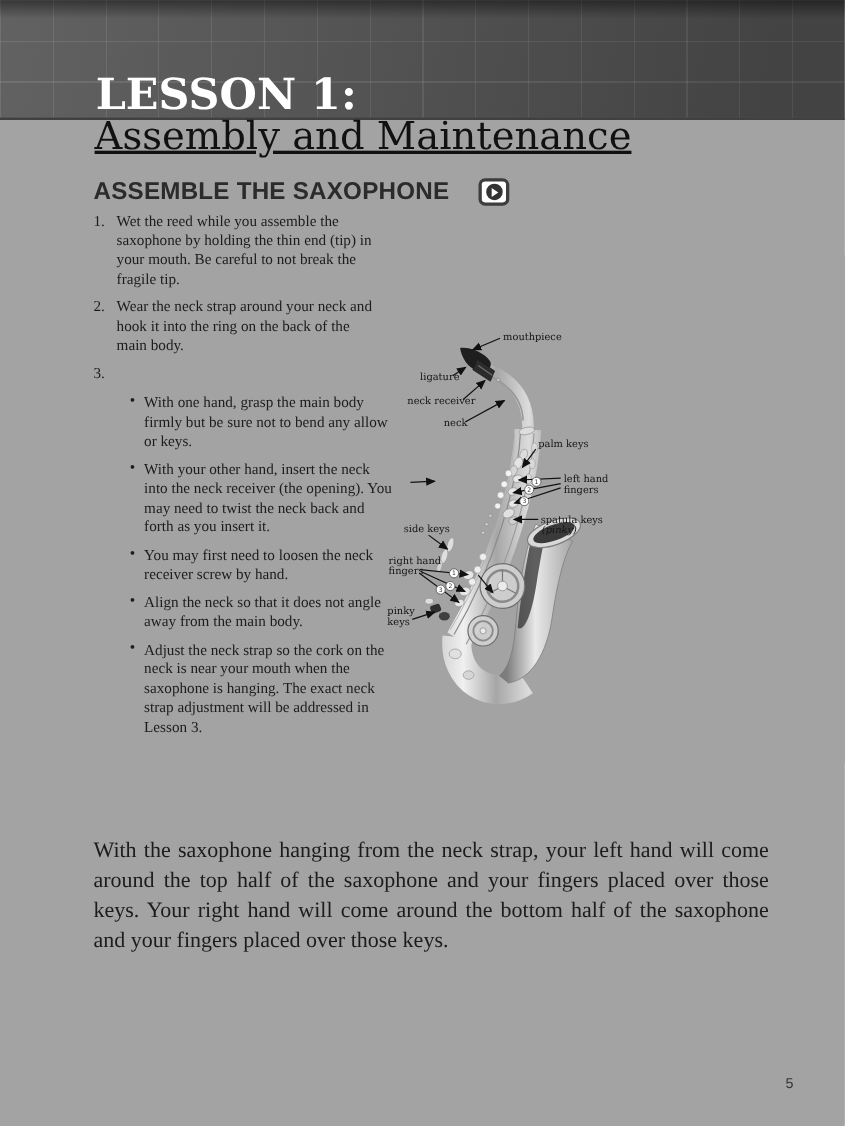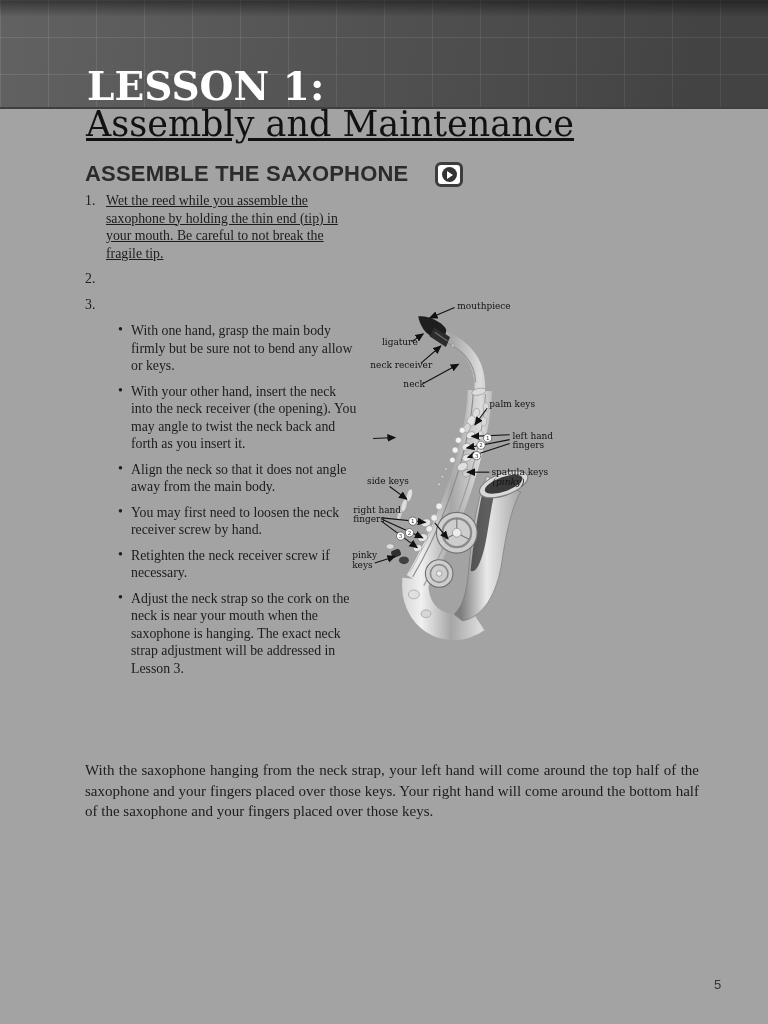--- a/index.html
+++ b/index.html
@@ -30,35 +30,35 @@
   .vb-circle{display:flex;align-items:center;justify-content:center;
     width:15px;height:15px;border-radius:50%;background:#333;}
   .vb-tri{width:0;height:0;border-left:6px solid #fff;border-top:4px solid transparent;
     border-bottom:4px solid transparent;margin-left:2px;}
 
   
   .steps{position:absolute;left:85px;top:192px;width:300px;margin:0;padding:0;list-style:none;
     font-size:13.8px;line-height:1.27;}
   .steps > li{display:flex;margin-bottom:8px;}
   .steps .num{width:21px;flex:0 0 21px;}
-  .steps .txt{width:238px;text-decoration:underline;}
+  .steps .txt{width:238px;}
   .subs{margin:9px 0 0 33px;padding:0;list-style:none;}
   .subs > li{position:relative;padding-left:13px;width:230px;margin-bottom:8px;}
   .subs > li::before{content:"\2022";position:absolute;left:0;top:-1px;font-size:14px;}
 
   
   .diagram{position:absolute;left:345px;top:155px;}
   .dlabel{font-family:"DejaVu Serif", serif;font-size:16.3px;fill:#141414;}
   .dlabel.it{font-style:italic;}
   .cnum{font-family:"DejaVu Sans", sans-serif;font-size:10px;fill:#333;}
   .aline{stroke:#111;stroke-width:2;fill:none;}
 
   
   .paras{position:absolute;left:85px;top:760px;width:614px;text-align:justify;
-    font-size:15px;line-height:1.37;}
+    font-size:20px;line-height:1.37;}
   .paras p{margin:0 0 10px 0;}
 
   .pageno{position:absolute;left:714px;top:977px;font-family:"Liberation Sans", sans-serif;
     font-size:13px;color:#333;}
 </style>
 </head>
 <body>
 
 <div class="page">
 
@@ -77,31 +77,31 @@
     </span>
   </div>
 
   <ol class="steps">
     <li>
       <span class="num">1.</span>
       <span class="txt">Wet the reed while you assemble the saxophone by holding the thin end (tip) in your mouth. Be careful to not break the fragile tip.</span>
     </li>
     <li>
       <span class="num">2.</span>
+      <span class="txt">Wear the neck strap around your neck and hook it into the ring on the back of the main body.</span>
     </li>
     <li>
       <span class="num">3.</span>
     </li>
 
     <ul class="subs">
       <li><span>With one hand, grasp the main body firmly but be sure not to bend any allow or keys.</span></li>
-      <li><span>With your other hand, insert the neck into the neck receiver (the opening). You may angle to twist the neck back and forth as you insert it.</span></li>
+      <li><span>With your other hand, insert the neck into the neck receiver (the opening). You may need to twist the neck back and forth as you insert it.</span></li>
+      <li><span>You may first need to loosen the neck receiver screw by hand.</span></li>
       <li><span>Align the neck so that it does not angle away from the main body.</span></li>
-      <li><span>You may first need to loosen the neck receiver screw by hand.</span></li>
-      <li><span>Retighten the neck receiver screw if necessary.</span></li>
       <li><span>Adjust the neck strap so the cork on the neck is near your mouth when the saxophone is hanging. The exact neck strap adjustment will be addressed in Lesson 3.</span></li>
     </ul>
   </ol>
 
   <svg class="diagram" width="423" height="620" viewBox="345 155 768 620" style="width:423px;height:620px;" xmlns="http://www.w3.org/2000/svg">
     <defs>
       <linearGradient id="met" gradientUnits="userSpaceOnUse" x1="430" y1="0" x2="645" y2="0">
         <stop offset="0" stop-color="#c9c9c9"></stop>
           <stop offset=".25" stop-color="#f0f0f0"></stop>
         <stop offset=".5" stop-color="#a6a6a6"></stop>

